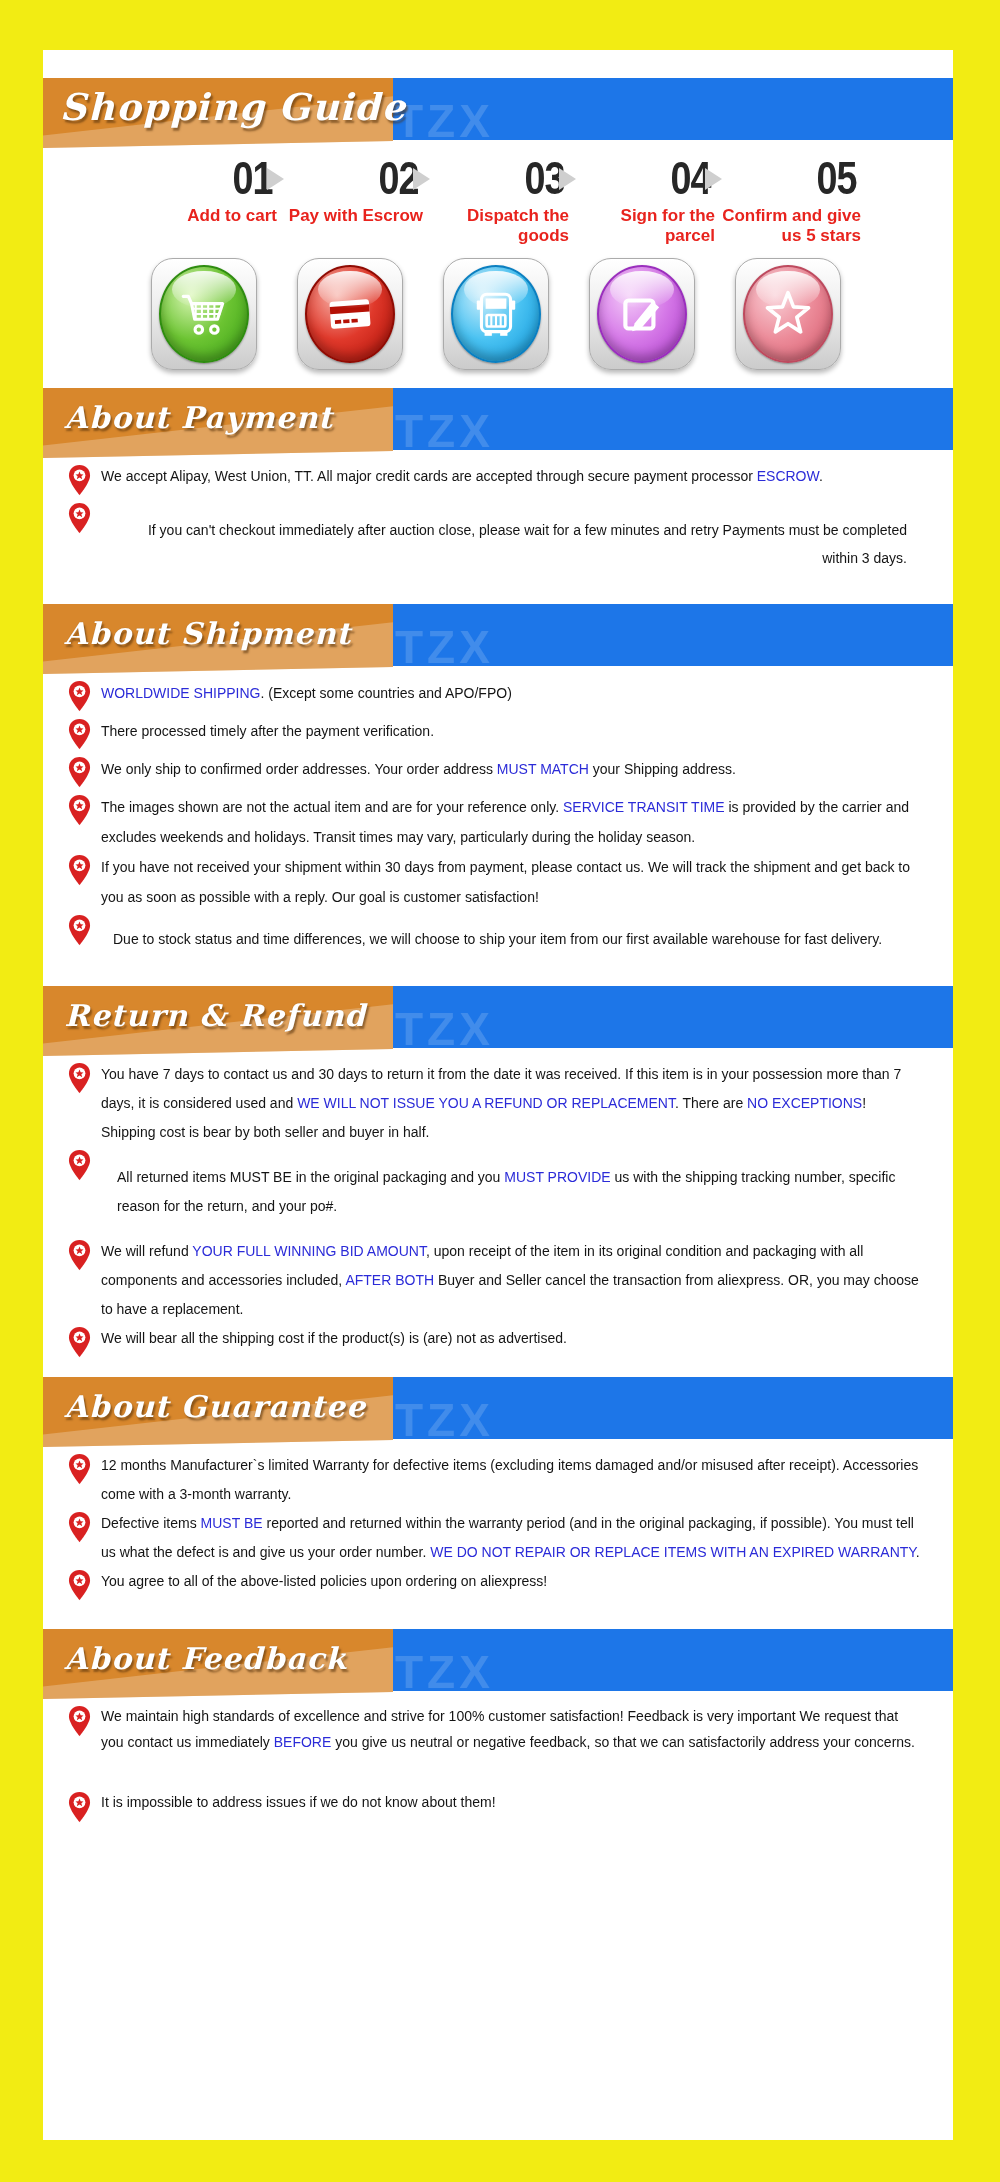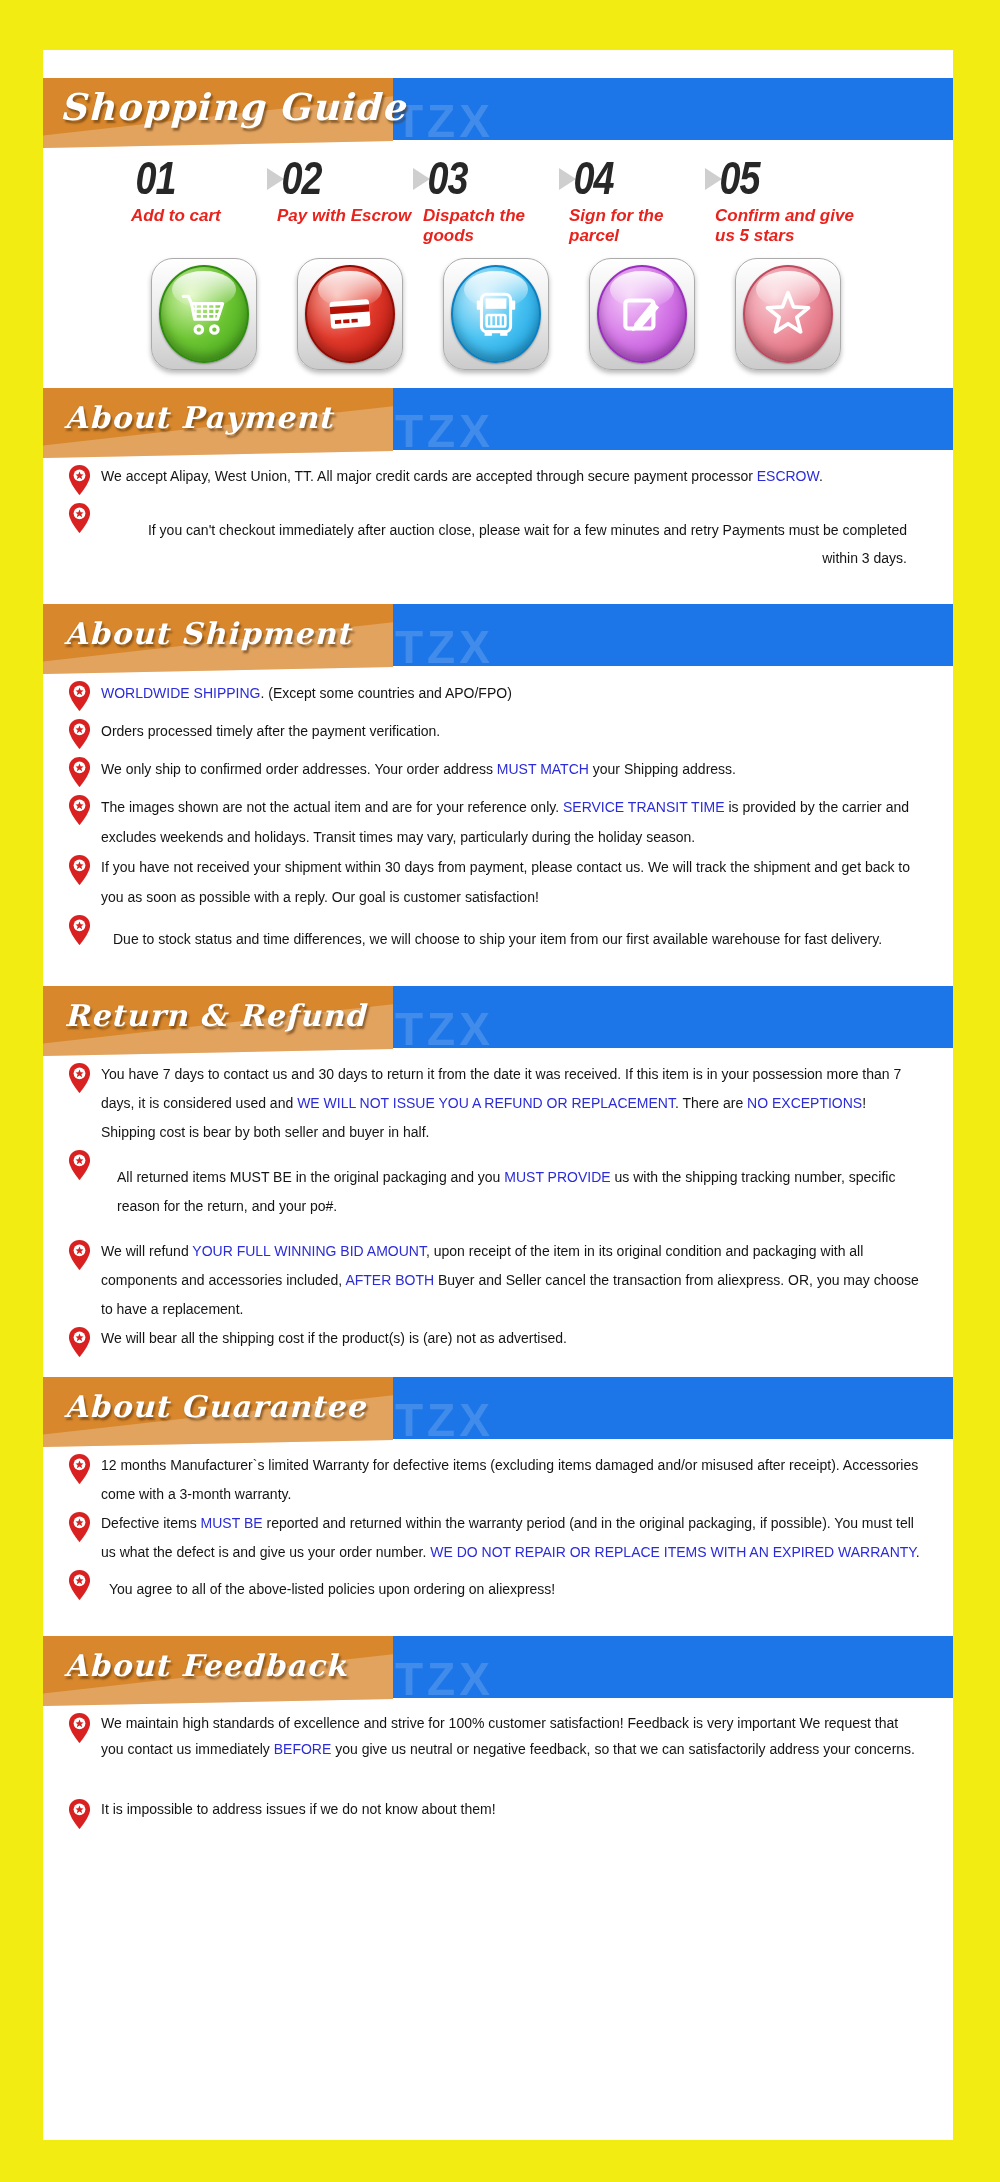--- a/index.html
+++ b/index.html
@@ -39,21 +39,21 @@
   }
   .ribbon-main .ribbon-title{font-size:37px;left:20px;}
   .watermark{
     position:absolute;left:352px;top:16px;z-index:2;
     font-size:46px;font-weight:bold;color:rgba(255,255,255,0.16);
     letter-spacing:4px;
   }
   .ribbon-main{margin-top:28px;}
   
   .steps-row{position:relative;margin:14px 0 0 88px;width:730px;display:flex;}
-  .step{width:146px;text-align:left;font-style:italic;}
+  .step{width:146px;text-align:right;}
   .step-number{
     font-size:46px;font-weight:bold;color:#272727;line-height:48px;
     display:inline-block;transform:scaleX(0.82);letter-spacing:-1px;
   }
   .step-label{font-size:17px;font-weight:bold;color:#e8231d;line-height:20px;margin-top:4px;}
   .arrow-right{
     position:absolute;top:14px;width:0;height:0;
     border-left:17px solid #cfcfcf;
     border-top:11px solid transparent;
     border-bottom:11px solid transparent;
@@ -237,21 +237,21 @@
                 <path d="M11 6.4l1.1 2.6 2.8.2-2.1 1.8.8 2.7-2.6-1.5-2.6 1.5.8-2.7-2.1-1.8 2.8-.2z" fill="#d92121"></path>
               </svg></span>
             <p class="btext" style="margin: 0px;"><span class="seg-blue">WORLDWIDE SHIPPING</span><span>. (Except some countries and APO/FPO)</span></p>
           </div>
           <div class="bullet">
             <span class="pin"><svg viewBox="0 0 22 30" width="23" height="31">
                 <path d="M11 0C5 0 .8 4.4.8 10.2c0 7 10.2 19 10.2 19s10.2-12 10.2-19C21.2 4.4 17 0 11 0z" fill="#d92121"></path>
                 <circle cx="11" cy="10" r="5.7" fill="#fff"></circle>
                 <path d="M11 6.4l1.1 2.6 2.8.2-2.1 1.8.8 2.7-2.6-1.5-2.6 1.5.8-2.7-2.1-1.8 2.8-.2z" fill="#d92121"></path>
               </svg></span>
-            <p class="btext" style="margin: 0px;"><span>Orders processed timely after the payment verification.</span></p>
+            <p class="btext" style="margin: 0px;"><span>There processed timely after the payment verification.</span></p>
           </div>
           <div class="bullet">
             <span class="pin"><svg viewBox="0 0 22 30" width="23" height="31">
                 <path d="M11 0C5 0 .8 4.4.8 10.2c0 7 10.2 19 10.2 19s10.2-12 10.2-19C21.2 4.4 17 0 11 0z" fill="#d92121"></path>
                 <circle cx="11" cy="10" r="5.7" fill="#fff"></circle>
                 <path d="M11 6.4l1.1 2.6 2.8.2-2.1 1.8.8 2.7-2.6-1.5-2.6 1.5.8-2.7-2.1-1.8 2.8-.2z" fill="#d92121"></path>
               </svg></span>
             <p class="btext" style="margin: 0px;"><span>We only ship to confirmed order addresses. Your order address </span><span class="seg-blue">MUST MATCH</span><span> your Shipping address.</span></p>
           </div>
           <div class="bullet">
@@ -345,21 +345,21 @@
                 <path d="M11 6.4l1.1 2.6 2.8.2-2.1 1.8.8 2.7-2.6-1.5-2.6 1.5.8-2.7-2.1-1.8 2.8-.2z" fill="#d92121"></path>
               </svg></span>
             <p class="btext" style="margin: 0px;"><span>Defective items </span><span class="seg-blue">MUST BE</span><span> reported and returned within the warranty period (and in the original packaging, if possible). You must tell us what the defect is and give us your order number. </span><span class="seg-blue">WE DO NOT REPAIR OR REPLACE ITEMS WITH AN EXPIRED WARRANTY</span><span>.</span></p>
           </div>
           <div class="bullet">
             <span class="pin"><svg viewBox="0 0 22 30" width="23" height="31">
                 <path d="M11 0C5 0 .8 4.4.8 10.2c0 7 10.2 19 10.2 19s10.2-12 10.2-19C21.2 4.4 17 0 11 0z" fill="#d92121"></path>
                 <circle cx="11" cy="10" r="5.7" fill="#fff"></circle>
                 <path d="M11 6.4l1.1 2.6 2.8.2-2.1 1.8.8 2.7-2.6-1.5-2.6 1.5.8-2.7-2.1-1.8 2.8-.2z" fill="#d92121"></path>
               </svg></span>
-            <p class="btext" style="margin: 8px;"><span>You agree to all of the above-listed policies upon ordering on aliexpress!</span></p>
+            <p class="btext" style="margin: 0px;"><span>You agree to all of the above-listed policies upon ordering on aliexpress!</span></p>
           </div>
         </div>
       </div>
       <div class="section sec-feedback">
         <div class="ribbon">
           <div class="ribbon-blue"></div>
           <div class="ribbon-orange"></div>
           <span class="ribbon-title">About Feedback</span>
           <span class="watermark">TZX</span>
         </div>

